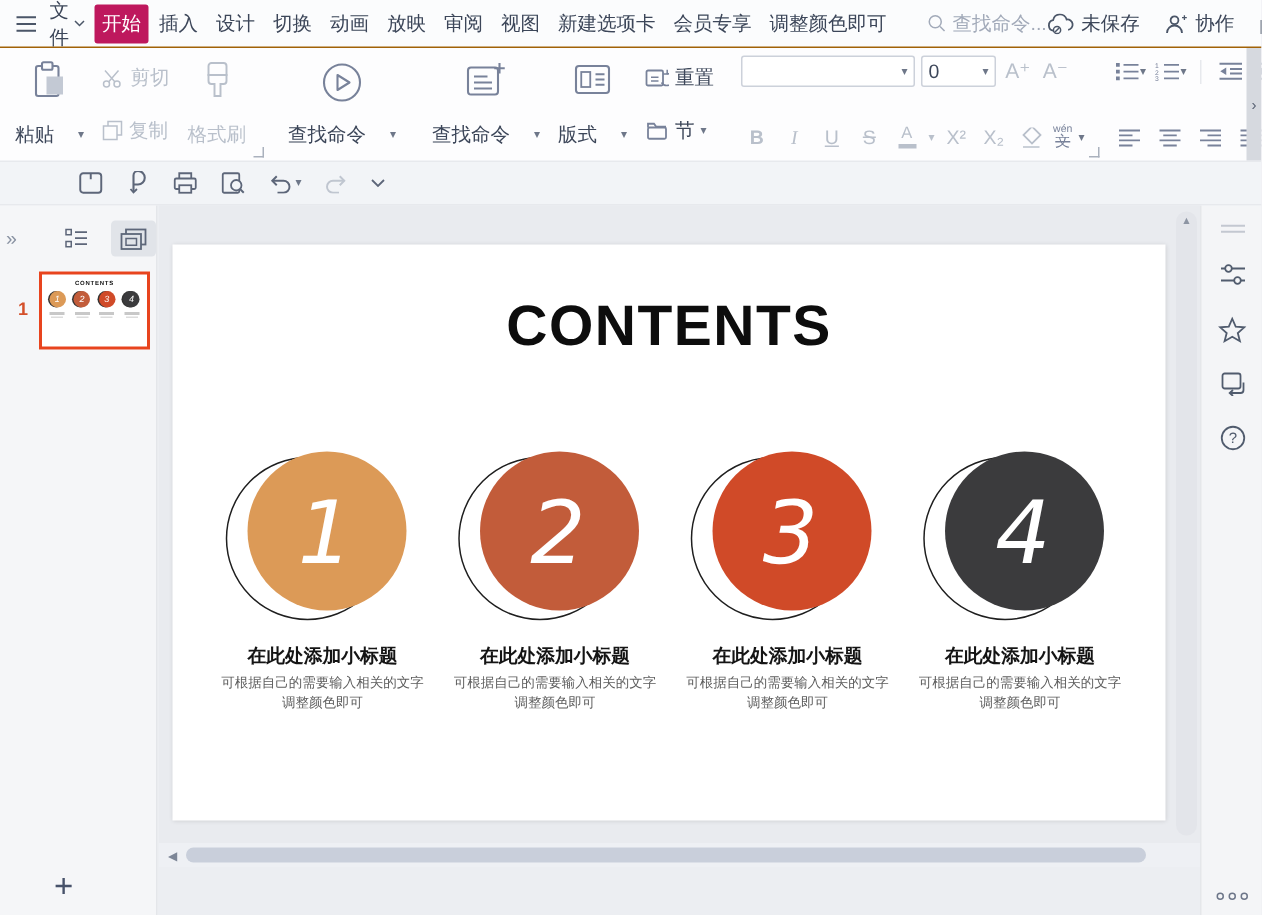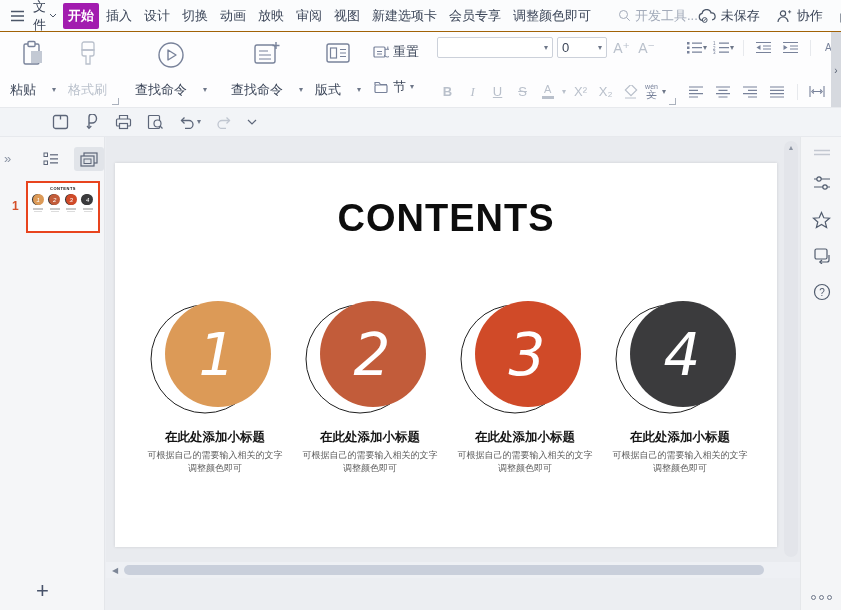--- a/index.html
+++ b/index.html
@@ -5,21 +5,21 @@
   * { margin:0; padding:0; box-sizing:border-box; }
   body { font-family:"Liberation Sans","DejaVu Sans",sans-serif; background:#fff; }
   .app { position:relative; width:841px; height:610px; overflow:hidden; background:#eceef2; font-size:13px; color:#3c4659; }
 
   
   .titlebar { position:absolute; left:0; top:0; width:841px; height:32px; background:#fbfcfd; display:flex; align-items:center; padding:0 10px 0 10px; border-bottom:1px solid #a16207; }
   .titlebar .ico { color:#4b5668; }
   .filemenu { display:flex; align-items:center; gap:3px; margin:0 6px 0 8px; cursor:default; }
   .tabs { display:flex; align-items:center; gap:2px; }
   .tab { padding:4px 5px; border-radius:2px; white-space:nowrap; cursor:default; }
-  .tab.active { background:#a21caf; color:#fff; font-weight:bold; }
+  .tab.active { background:#be185d; color:#fff; font-weight:normal; }
   .tb-search { display:flex; align-items:center; gap:4px; color:#a2aab9; margin-left:22px; white-space:nowrap; }
   .tb-right { margin-left:auto; display:flex; align-items:center; gap:16px; white-space:nowrap; }
   .tb-item { display:flex; align-items:center; gap:5px; cursor:default; }
 
   
   .ribbon { position:absolute; left:0; top:32px; width:841px; height:76px; background:#fdfdfe; border-bottom:1px solid #e7e9ed; display:flex; align-items:stretch; overflow:hidden; }
   .rgroup { display:flex; align-items:stretch; padding:6px 6px; gap:4px; }
   .vdiv { width:1px; background:#e7e9ed; margin:8px 2px; }
   .bigbtn { display:flex; flex-direction:column; align-items:center; justify-content:space-between; padding:2px 4px; border-radius:3px; cursor:default; }
   .bigbtn .blabel { display:flex; align-items:center; gap:16px; white-space:nowrap; color:#3c4659; }
@@ -111,21 +111,21 @@
       <span class="tab">会员专享</span>
       <span class="tab">调整颜色即可</span>
     </div>
     <div class="tb-search">
       <span class="ico" style="color:#a2aab9">
         <svg width="13" height="13" viewBox="0 0 13 13">
             <circle cx="5.5" cy="5.5" r="4" stroke="currentColor" fill="none"></circle>
             <path d="M8.7 8.7l3 3" stroke="currentColor"></path>
           </svg>
       </span>
-      <span>开发工具...</span>
+      <span>查找命令...</span>
     </div>
     <div class="tb-right">
       <div class="tb-item">
         <span class="ico">
           <svg width="18" height="14" viewBox="0 0 18 14">
               <path d="M4.5 11.5a3.6 3.6 0 0 1-.4-7.1 4.6 4.6 0 0 1 9-.4 3.2 3.2 0 0 1 1 6.9" stroke="currentColor" fill="none" stroke-width="1.2"></path>
               <circle cx="6.7" cy="11" r="2.4" stroke="currentColor" fill="#fbfcfd"></circle>
               <path d="M5.2 12.5l3-3" stroke="currentColor"></path>
             </svg>
         </span>
@@ -161,20 +161,41 @@
           <svg width="26" height="28" viewBox="0 0 26 28">
               <rect x="4" y="4" width="15" height="20" rx="1.5" stroke="currentColor" fill="none" stroke-width="1.4"></rect>
               <rect x="8" y="1.5" width="7" height="5" rx="1" stroke="currentColor" fill="#fdfdfe" stroke-width="1.4"></rect>
               <rect x="11" y="11" width="11" height="12" fill="#c3c9d4"></rect>
             </svg>
         </span>
         <div class="blabel">
             <span>粘贴</span>
             <span class="car">▾</span>
           </div>
+      </div>
+      <div class="colstack">
+        <div class="smallbtn disabled">
+          <span>
+            <svg width="15" height="13" viewBox="0 0 15 13">
+                <circle cx="3" cy="10" r="2" stroke="currentColor" fill="none"></circle>
+                <circle cx="10" cy="10" r="2" stroke="currentColor" fill="none"></circle>
+                <path d="M4.5 8.5L11 1M8.5 8.5L2 1" stroke="currentColor" fill="none"></path>
+              </svg>
+          </span>
+          <span>剪切</span>
+        </div>
+        <div class="smallbtn disabled">
+          <span>
+            <svg width="14" height="14" viewBox="0 0 14 14">
+                <rect x="1" y="4" width="9" height="9" stroke="currentColor" fill="none"></rect>
+                <path d="M4 4V1h9v9h-3" stroke="currentColor" fill="none"></path>
+              </svg>
+          </span>
+          <span>复制</span>
+        </div>
       </div>
       <div class="bigbtn disabled">
         <span>
           <svg width="24" height="28" viewBox="0 0 24 28">
               <path d="M6 10V4a2 2 0 0 1 2-2h8a2 2 0 0 1 2 2v6z" stroke="currentColor" fill="none" stroke-width="1.3"></path>
               <path d="M6 10h12v4a2 2 0 0 1-2 2h-2v8h-4v-8H8a2 2 0 0 1-2-2z" stroke="currentColor" fill="none" stroke-width="1.3"></path>
             </svg>
         </span>
         <div class="blabel">
             <span>格式刷</span>

